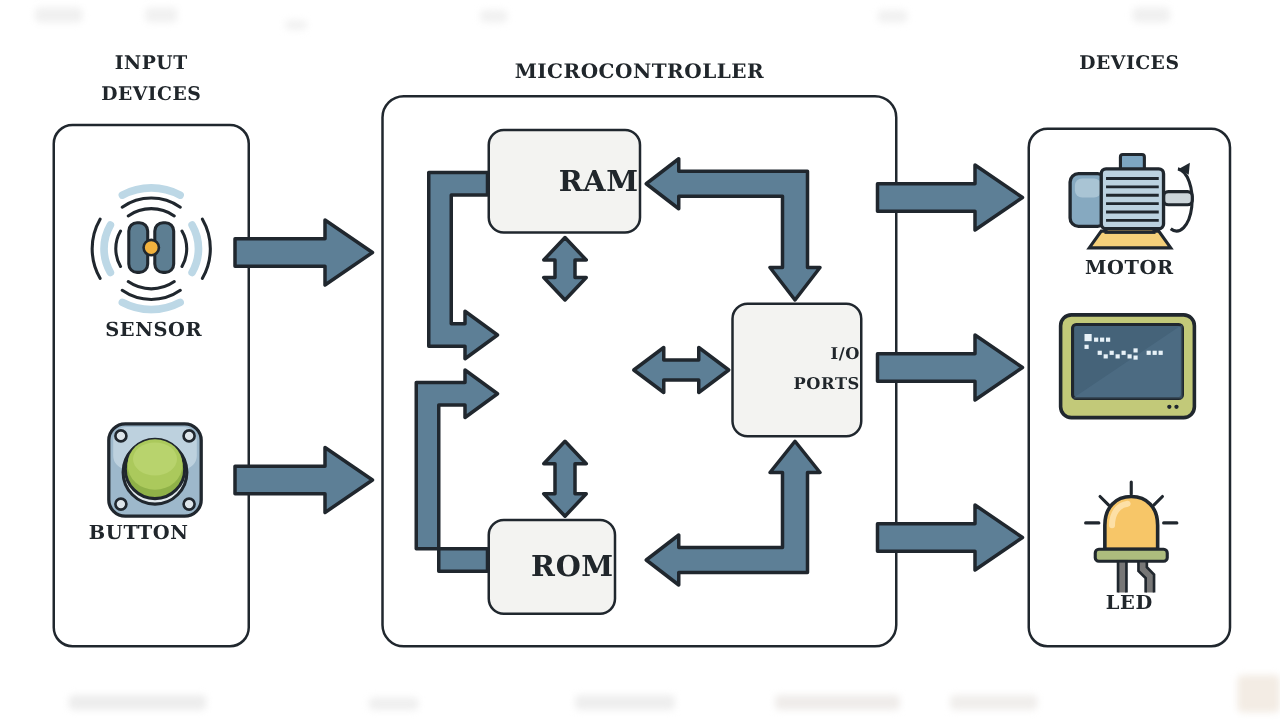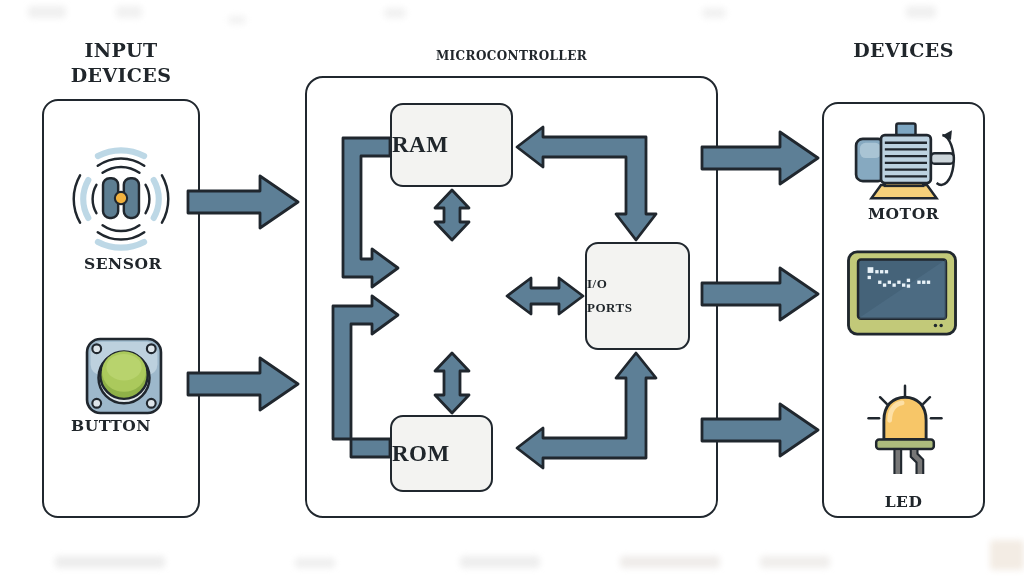--- a/index.html
+++ b/index.html
@@ -8,32 +8,32 @@
   }
   html,body{margin:0;padding:0;background:#e9e9e9;}
   .stage{
     position:relative; width:1024px; height:576px; overflow:hidden;
     background:var(--background);
     font-family:"DejaVu Serif","Liberation Serif",serif;
     color:var(--text);
   }
   .hdr{
     position:absolute; text-align:center; font-weight:bold;
-    font-size:19px; line-height:25px; letter-spacing:.4px; color:var(--text);
-  }
-  .hdr.center{font-size:12px;}
+    font-size:15px; line-height:25px; letter-spacing:.4px; color:var(--text);
+  }
+  .hdr.center{font-size:16px;}
   .panel{
     position:absolute; background:var(--panel-fill);
     border:2.6px solid var(--ink); border-radius:18px; box-sizing:border-box; z-index:1;
   }
   .block{
     position:absolute; background:var(--box-fill);
     border:2.8px solid var(--ink); border-radius:13px; box-sizing:border-box; z-index:2;
-    display:flex; flex-direction:column; align-items:flex-start; justify-content:center;
-    font-weight:bold; letter-spacing:.5px;font-family:Liberation Serif, serif;
+    display:flex; flex-direction:column; align-items:flex-end; justify-content:center;
+    font-weight:bold; letter-spacing:.5px;
   }
   .block .l1{font-size:23px;}
   .block.cpu .l1{font-size:25px;}
   .block.io .l1,.block.io .l2{font-size:13px; line-height:24px;}
   .icon{position:absolute; z-index:2;}
   .icon-label{
     position:absolute; text-align:center; font-weight:bold;
     font-size:15.5px; letter-spacing:.5px; z-index:2; color:var(--text);
   }
   .arrows{position:absolute; left:0; top:0; z-index:3; pointer-events:none;}
@@ -189,15 +189,15 @@
       <line x1="76" y1="20" x2="69" y2="27"></line>
       <line x1="12" y1="42" x2="23" y2="42"></line>
       <line x1="88" y1="42" x2="77" y2="42"></line>
     </g>
     <path d="M28,64 V44 C28,29 37,20 50,20 C63,20 72,29 72,44 V64 Z" fill="#f7c668" stroke="#20272e" stroke-width="3"></path>
     <path d="M34,44 C34,34 39,27 47,26" fill="none" stroke="#fde0a6" stroke-width="5" stroke-linecap="round"></path>
     <rect x="20" y="64" width="60" height="10" rx="3" fill="#adbc7d" stroke="#20272e" stroke-width="2.6"></rect>
     <rect x="39" y="74" width="7" height="28" fill="#777777" stroke="#20272e" stroke-width="2.2"></rect>
     <path d="M56,74 h7 v5 l6,6 v17 h-7 v-14 l-6,-6 Z" fill="#777777" stroke="#20272e" stroke-width="2.2"></path>
   </svg>
-  <div class="icon-label" style="left:822px;top:492px;width:163px;">LED</div>
+  <div class="icon-label" style="left:822px;top:472px;width:163px;">LED</div>
 
 </div>
 
 </body></html>

